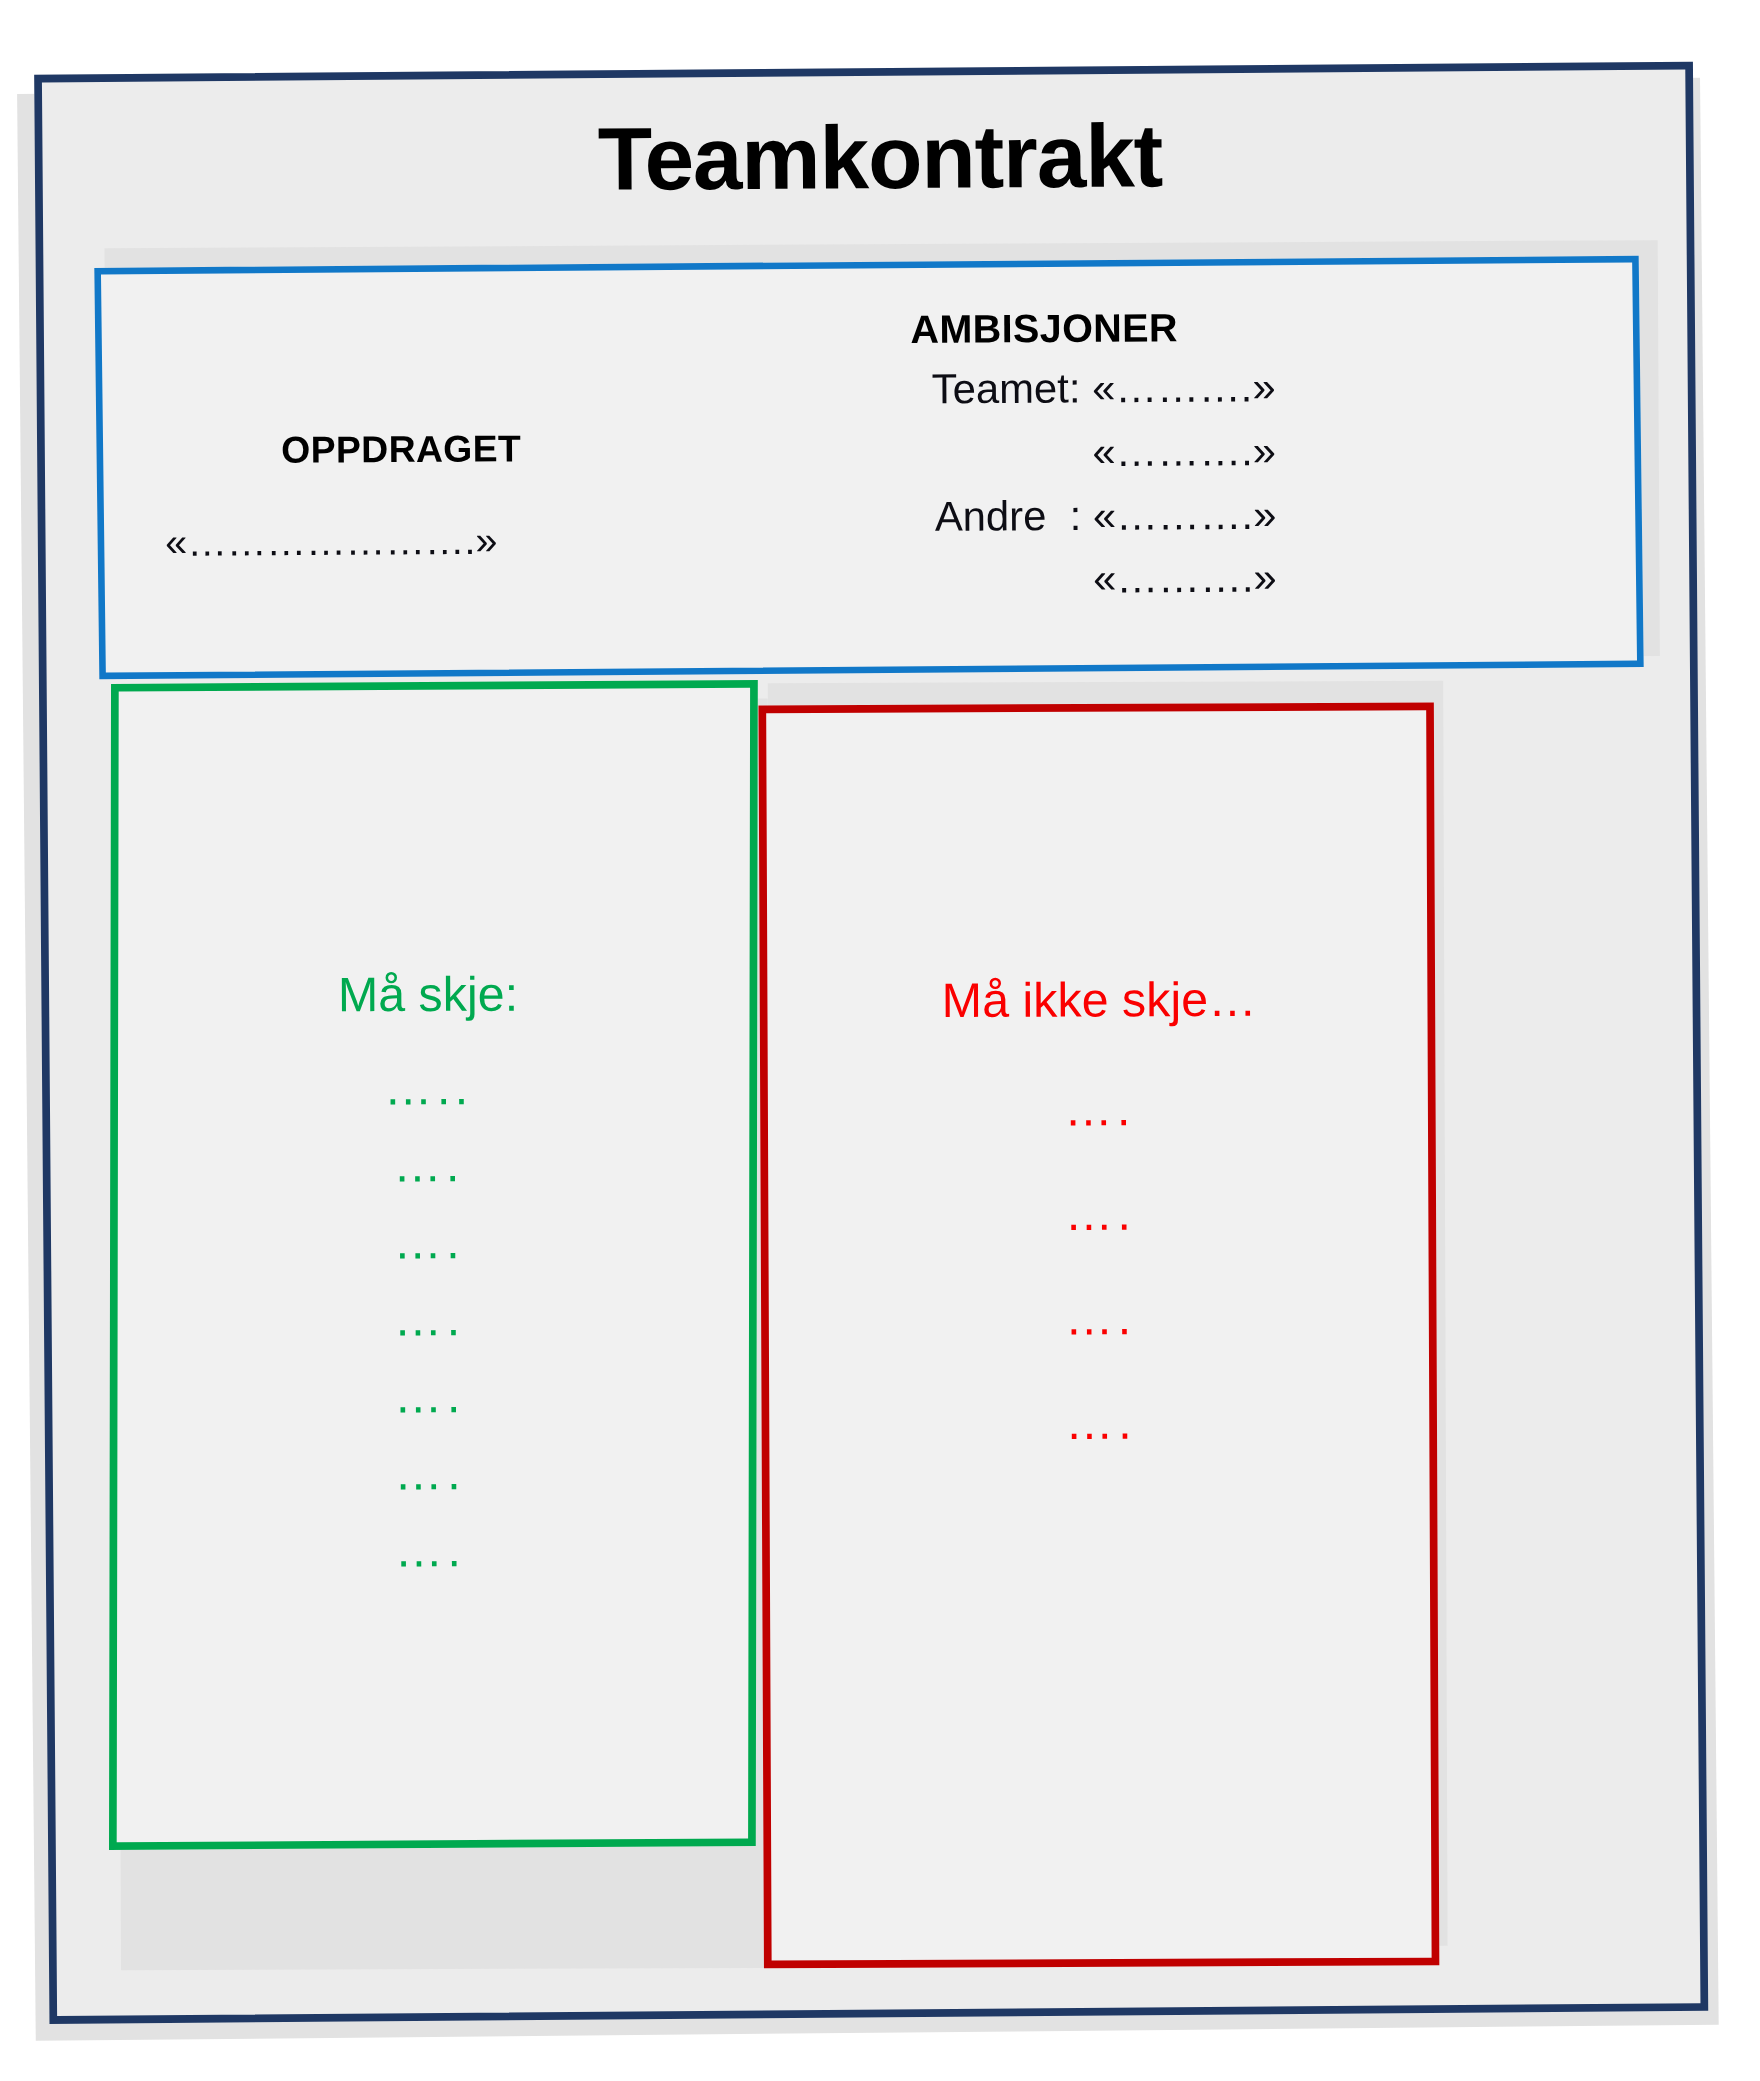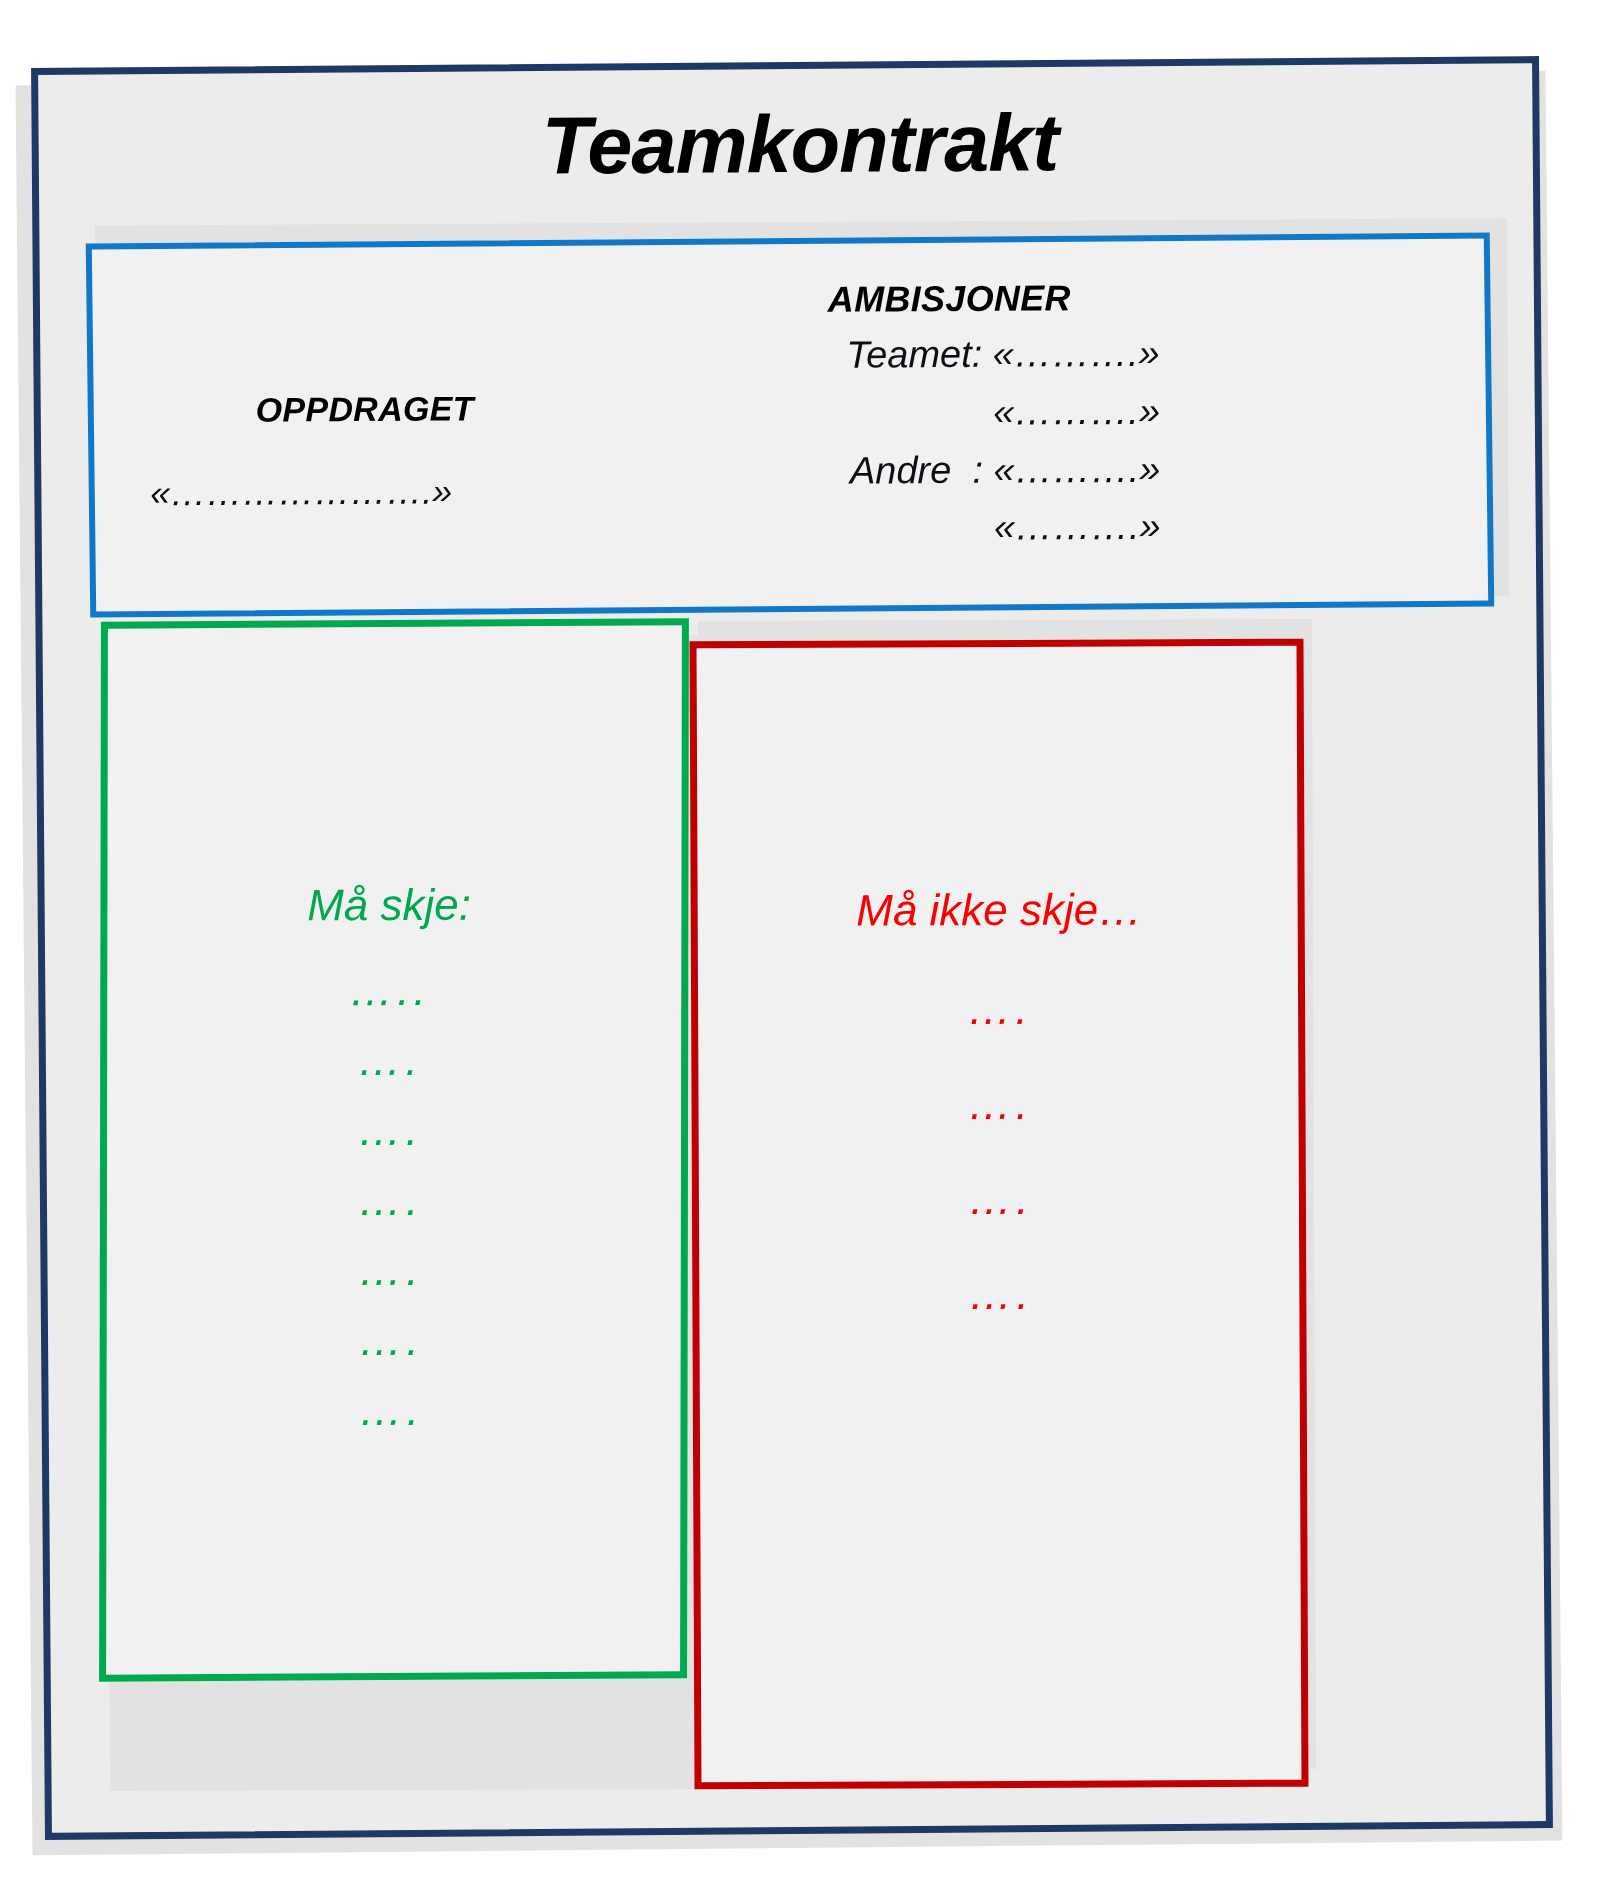--- a/index.html
+++ b/index.html
@@ -14,21 +14,20 @@
     overflow: hidden;
     position: relative;
   }
 
   
   #canvas {
     position: absolute;
     left: 0; top: 0;
     width: 1600px;
     height: 1424px;
-    font-style: italic;
   }
 
   .shadow-plate {
     position: absolute;
     left: 24px;
     top: 78px;
     width: 1530px;
     height: 1770px;
     background: #e2e2e2;
     transform: rotate(-0.55deg);

